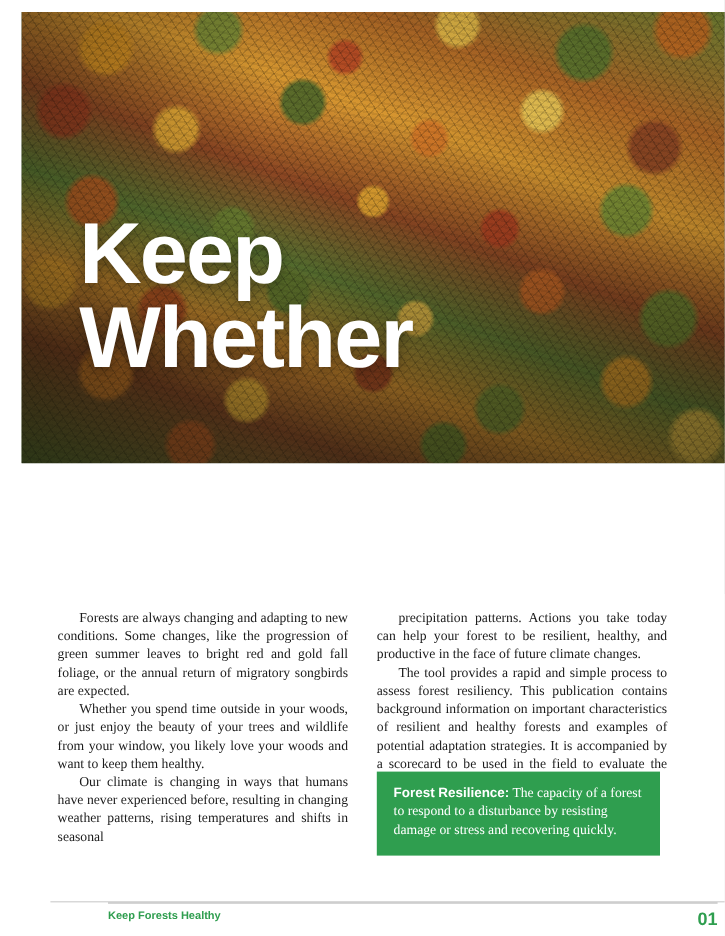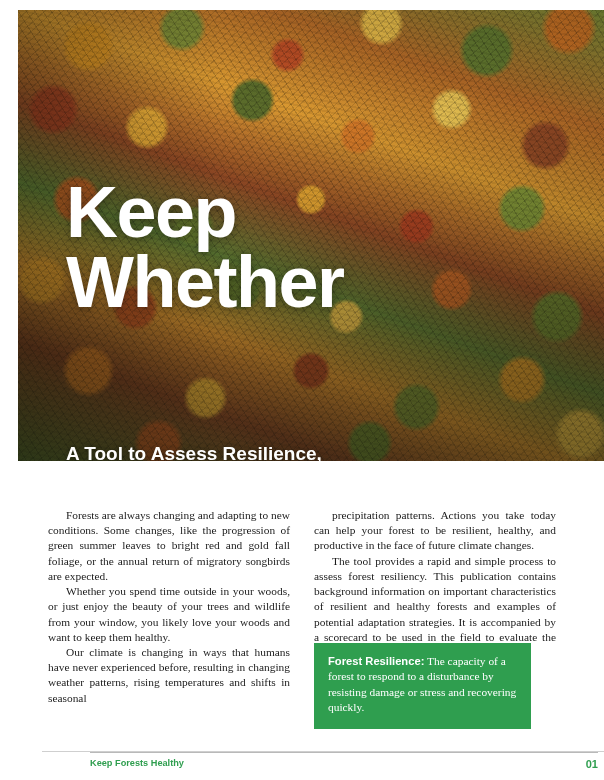--- a/index.html
+++ b/index.html
@@ -15,21 +15,21 @@
     overflow: hidden;
     font-family: "Liberation Serif", serif;
   }
 
   
   .hero {
     position: absolute;
     left: 18px;
     top: 10px;
     width: 586px;
-    height: 451px;
+    height: 376px;
     overflow: hidden;
     background: #2f3a1e;
   }
   .hero-canvas {
     position: absolute;
     inset: 0;
     background:
       radial-gradient(circle at 12% 8%, rgba(214,146,42,0.95) 0 3%, rgba(0,0,0,0) 4%),
       radial-gradient(circle at 28% 4%, rgba(120,140,60,0.9) 0 3%, rgba(0,0,0,0) 4%),
       radial-gradient(circle at 46% 10%, rgba(180,70,40,0.85) 0 2.5%, rgba(0,0,0,0) 3.5%),
@@ -140,21 +140,21 @@
     text-align: justify;
     text-indent: 18px;
   }
   .col p + p { margin-top: 0px; }
 
   
   .callout {
     position: absolute;
     left: 314px;
     top: 148px;
-    width: 217px;
+    width: 236px;
     background: #2f9e4f;
     color: #ffffff;
     padding: 11px 14px 13px 14px;
     box-sizing: border-box;
   }
   .callout p {
     margin: 0;
     font-family: "Liberation Serif", serif;
     font-size: 11.4px;
     line-height: 1.35;
@@ -192,21 +192,21 @@
     font-weight: bold;
     font-size: 9.2px;
     color: #2f9e4f;
   }
   .footer-right {
     position: absolute;
     right: 48px;
     top: 6px;
     font-family: "Liberation Sans", sans-serif;
     font-weight: bold;
-    font-size: 11px;
+    font-size: 15px;
     color: #2f9e4f;
   }
 </style>
 </head>
 <body>
 
 <div class="page">
 
   <div class="hero">
     <div class="hero-canvas"></div>

